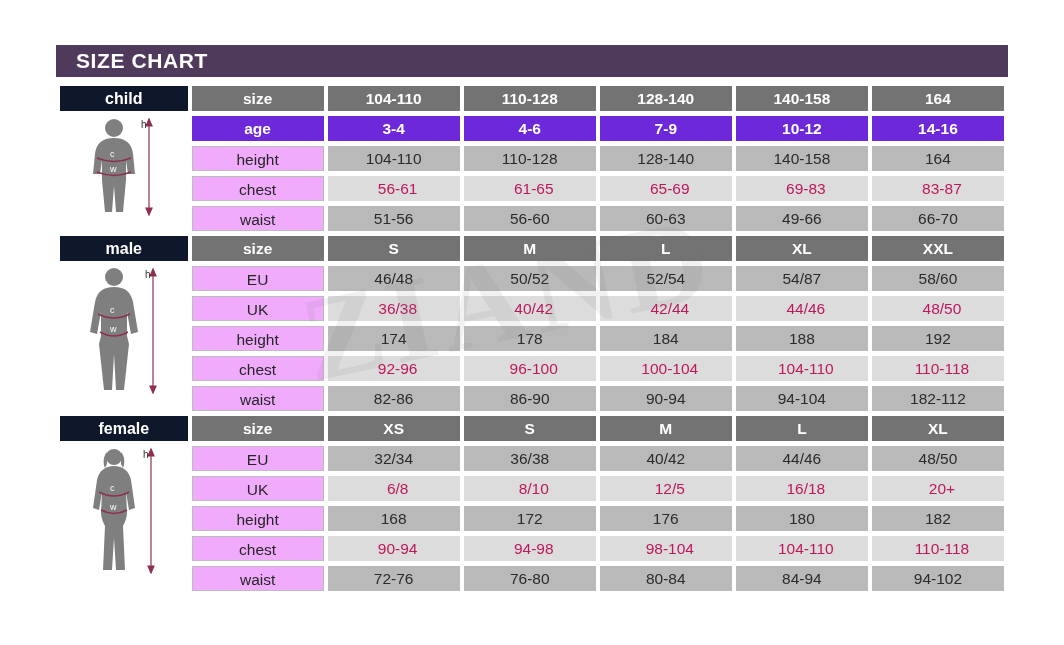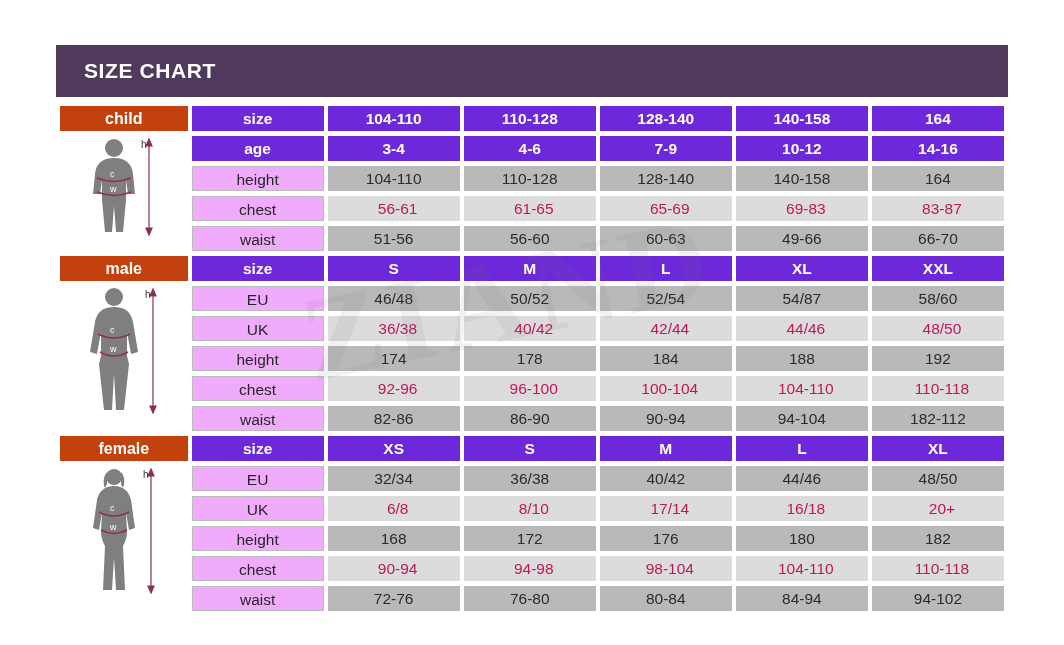--- a/index.html
+++ b/index.html
@@ -15,24 +15,24 @@
     overflow: hidden;
   }
   #sheet {
     position: absolute;
     left: 56px;
     top: 45px;
     width: 952px;
   }
   .title-bar {
     background: #503a5c;
-    height: 52px;
+    height: 32px;
     display: flex;
     align-items: center;
-    padding-left: 28px;
+    padding-left: 20px;
     box-sizing: border-box;
   }
   .title-bar .title {
     color: #ffffff;
     font-size: 21px;
     font-weight: bold;
     letter-spacing: 0.6px;
   }
   .watermark {
     position: absolute;
@@ -65,21 +65,21 @@
   .col-val   { width: 118px; }
 
   .cell {
     height: 25px;
     line-height: 25px;
     text-align: center;
     font-size: 15.5px;
     box-sizing: border-box;
   }
   .hdr-purple {
-    background: #6d28d9;
+    background: #737373;
     color: #ffffff;
     font-weight: bold;
   }
   .hdr-gray {
     background: #6d28d9;
     color: #ffffff;
     font-weight: bold;
   }
   .rowlabel {
     background: #f0abfc;
@@ -89,21 +89,21 @@
   .val-dark {
     background: #b9b9b9;
     color: #2b2b2b;
   }
   .val-light {
     background: #dcdcdc;
     color: #be185d;
     padding-left: 8px;
   }
   .groupname {
-    background: #c2410c;
+    background: #0f172a;
     color: #ffffff;
     font-weight: bold;
     font-size: 16px;
     height: 25px;
     line-height: 25px;
     text-align: center;
   }
   .figure-cell {
     vertical-align: top;
     text-align: center;
@@ -491,21 +491,21 @@
         <td>
             <div class="cell rowlabel">UK</div>
           </td>
         <td>
             <div class="cell val-light">6/8</div>
           </td>
         <td>
             <div class="cell val-light">8/10</div>
           </td>
         <td>
-            <div class="cell val-light">17/14</div>
+            <div class="cell val-light">12/5</div>
           </td>
         <td>
             <div class="cell val-light">16/18</div>
           </td>
         <td>
             <div class="cell val-light">20+</div>
           </td>
       </tr>
 
       <tr>

